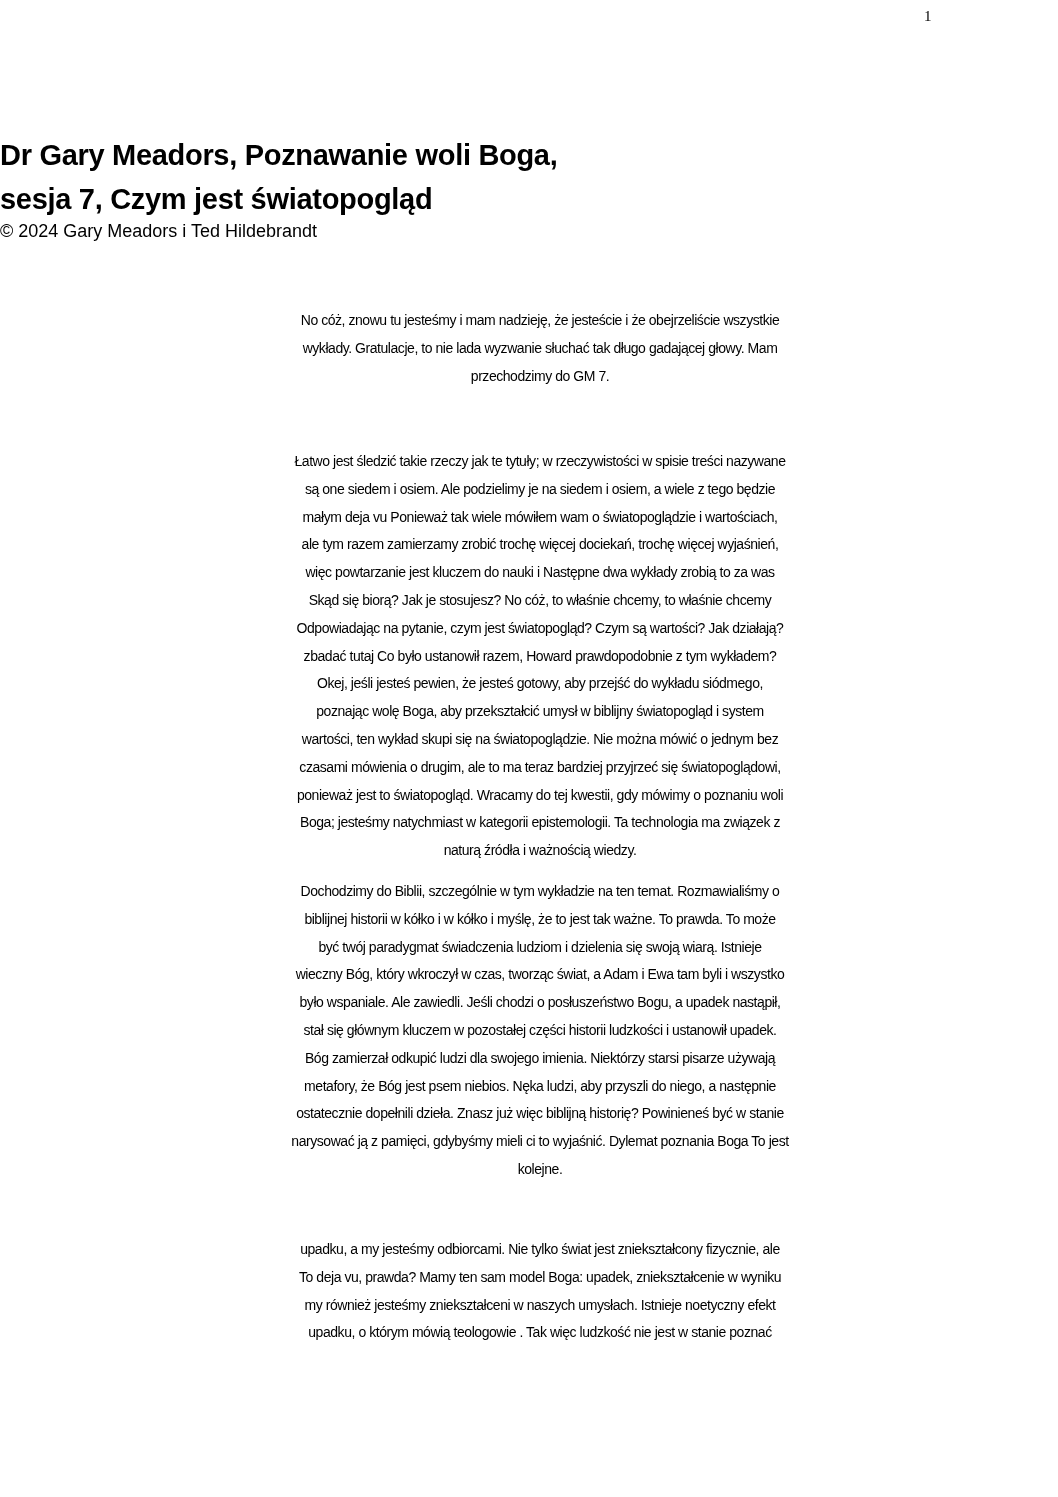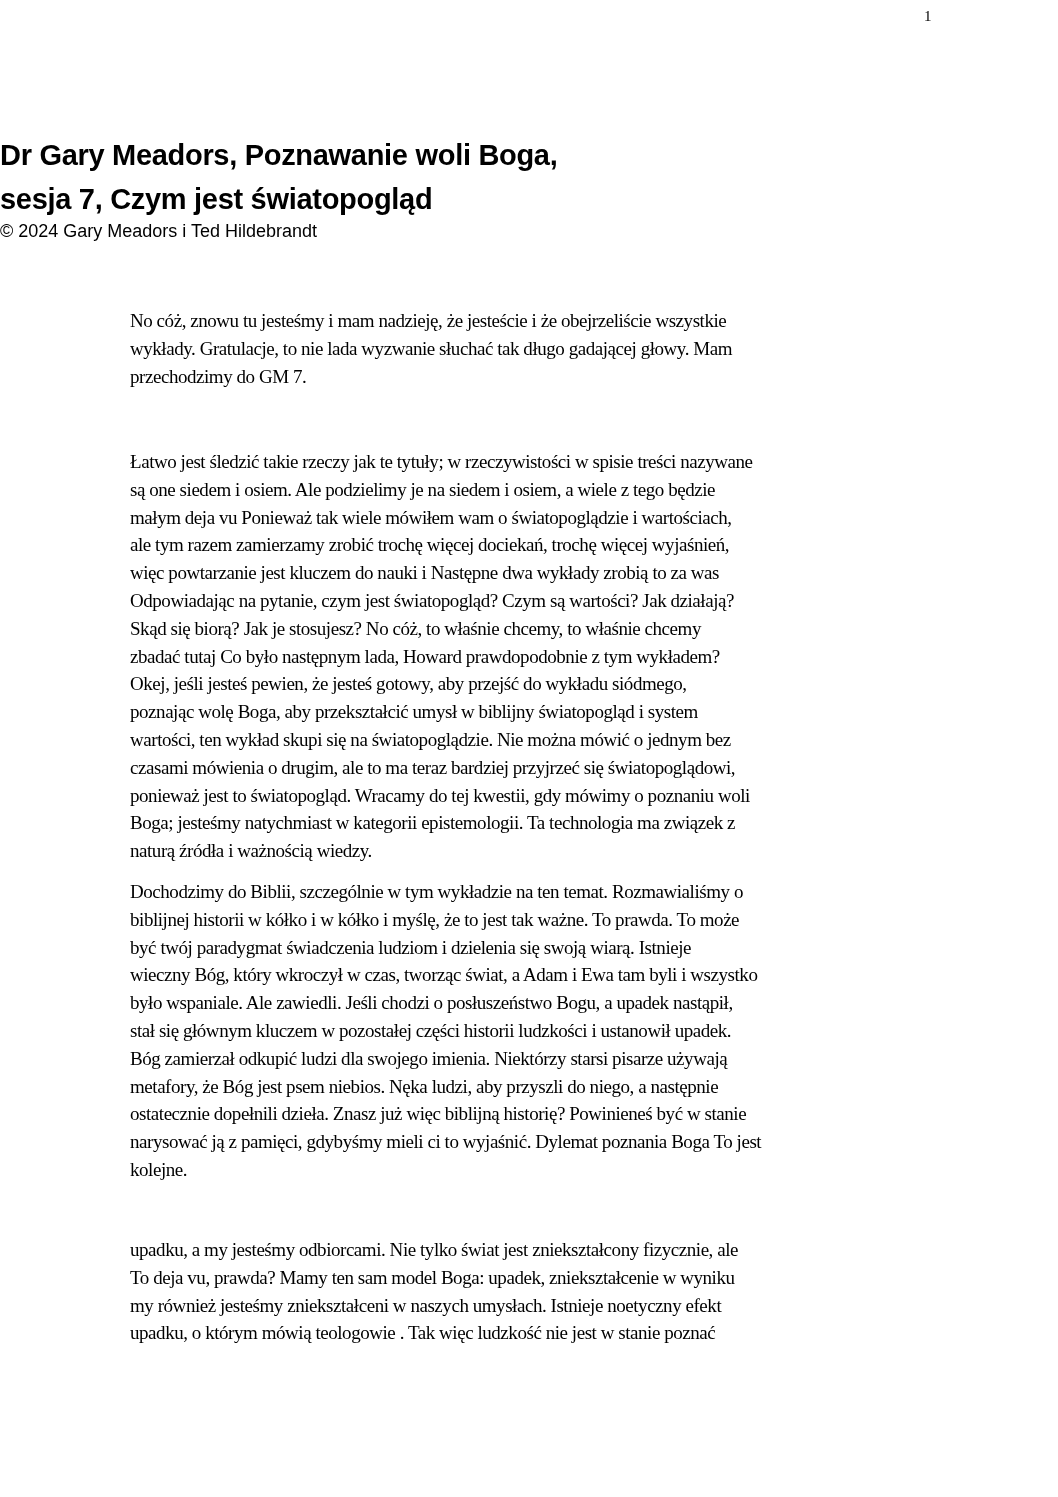--- a/index.html
+++ b/index.html
@@ -13,22 +13,22 @@
     font-family: "Liberation Sans", sans-serif; font-weight: bold;
     font-size: 29px; line-height: 44px; color: #000; margin: 0;
     letter-spacing: -0.3px;
   }
   .copyright {
     font-family: "Liberation Sans", sans-serif; font-size: 18px;
     line-height: 24px; color: #000; margin-top: -2px;
   }
   .body-text {
     position: absolute; left: 130px; width: 820px;
-    font-family: Liberation Serif, serif; font-size: 19px;
-    color: #000; letter-spacing: -0.45px;
+    font-family: Liberation Sans, sans-serif; font-size: 14px;
+    color: #000; letter-spacing: -0.45px; text-align: center;
   }
   .line { height: 27.8px; line-height: 27.8px; white-space: nowrap; }
   #p1 { top: 307px; }
   #p2 { top: 448px; }
   #p3 { top: 878px; }
   #p4 { top: 1236px; }
 </style>
 </head>
 <body>
 
@@ -45,23 +45,23 @@
   <div class="line">wykłady. Gratulacje, to nie lada wyzwanie słuchać tak długo gadającej głowy. Mam</div>
   <div class="line">przechodzimy do GM 7.</div>
 </div>
 
 <div class="body-text" id="p2">
   <div class="line">Łatwo jest śledzić takie rzeczy jak te tytuły; w rzeczywistości w spisie treści nazywane</div>
   <div class="line">są one siedem i osiem. Ale podzielimy je na siedem i osiem, a wiele z tego będzie</div>
   <div class="line">małym deja vu Ponieważ tak wiele mówiłem wam o światopoglądzie i wartościach,</div>
   <div class="line">ale tym razem zamierzamy zrobić trochę więcej dociekań, trochę więcej wyjaśnień,</div>
   <div class="line">więc powtarzanie jest kluczem do nauki i Następne dwa wykłady zrobią to za was</div>
+  <div class="line">Skąd się biorą? Jak je stosujesz? No cóż, to właśnie chcemy, to właśnie chcemy</div>
   <div class="line">Odpowiadając na pytanie, czym jest światopogląd? Czym są wartości? Jak działają?</div>
-  <div class="line">Skąd się biorą? Jak je stosujesz? No cóż, to właśnie chcemy, to właśnie chcemy</div>
-  <div class="line">zbadać tutaj Co było następnym lada, Howard prawdopodobnie z tym wykładem?</div>
+  <div class="line">zbadać tutaj Co było ustanowił razem, Howard prawdopodobnie z tym wykładem?</div>
   <div class="line">Okej, jeśli jesteś pewien, że jesteś gotowy, aby przejść do wykładu siódmego,</div>
   <div class="line">poznając wolę Boga, aby przekształcić umysł w biblijny światopogląd i system</div>
   <div class="line">wartości, ten wykład skupi się na światopoglądzie. Nie można mówić o jednym bez</div>
   <div class="line">czasami mówienia o drugim, ale to ma teraz bardziej przyjrzeć się światopoglądowi,</div>
   <div class="line">ponieważ jest to światopogląd. Wracamy do tej kwestii, gdy mówimy o poznaniu woli</div>
   <div class="line">Boga; jesteśmy natychmiast w kategorii epistemologii. Ta technologia ma związek z</div>
   <div class="line">naturą źródła i ważnością wiedzy.</div>
 </div>
 
 <div class="body-text" id="p3">

